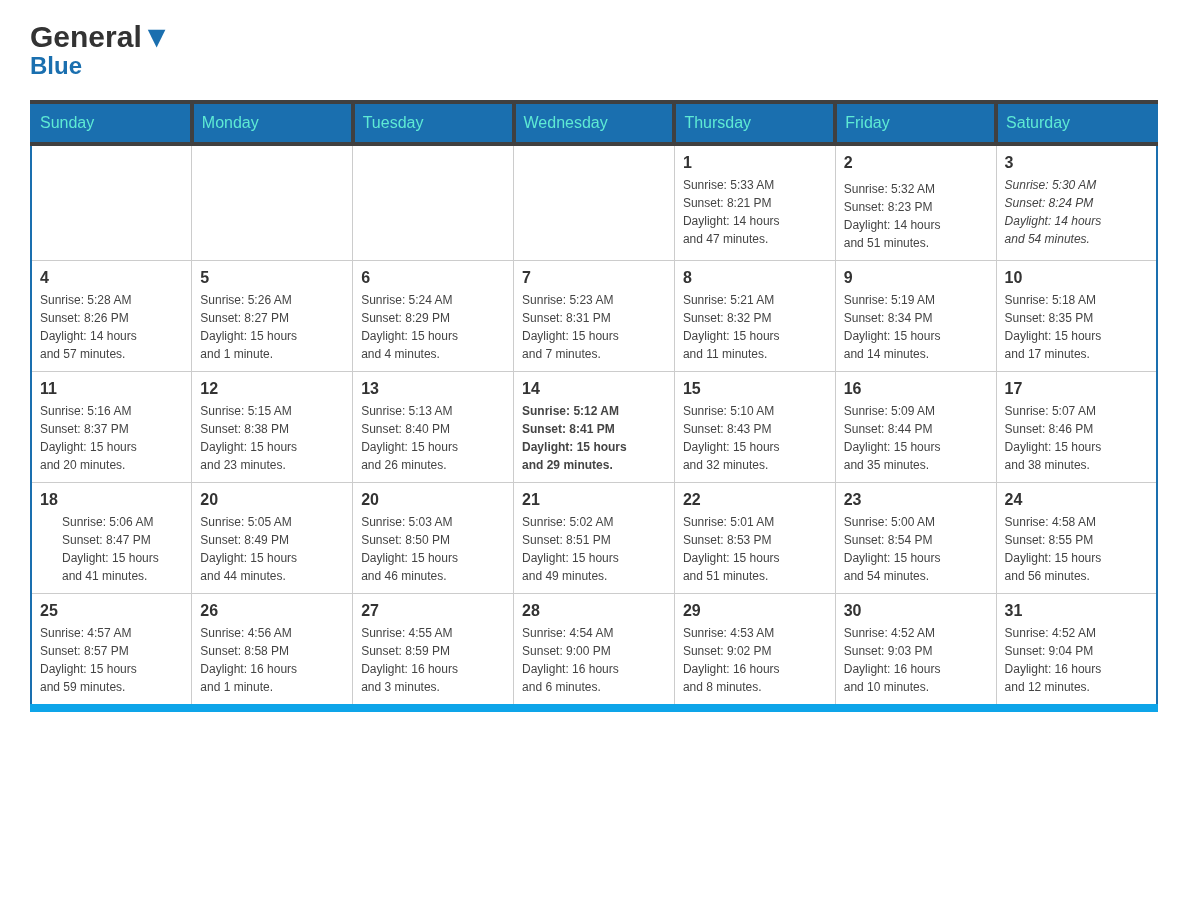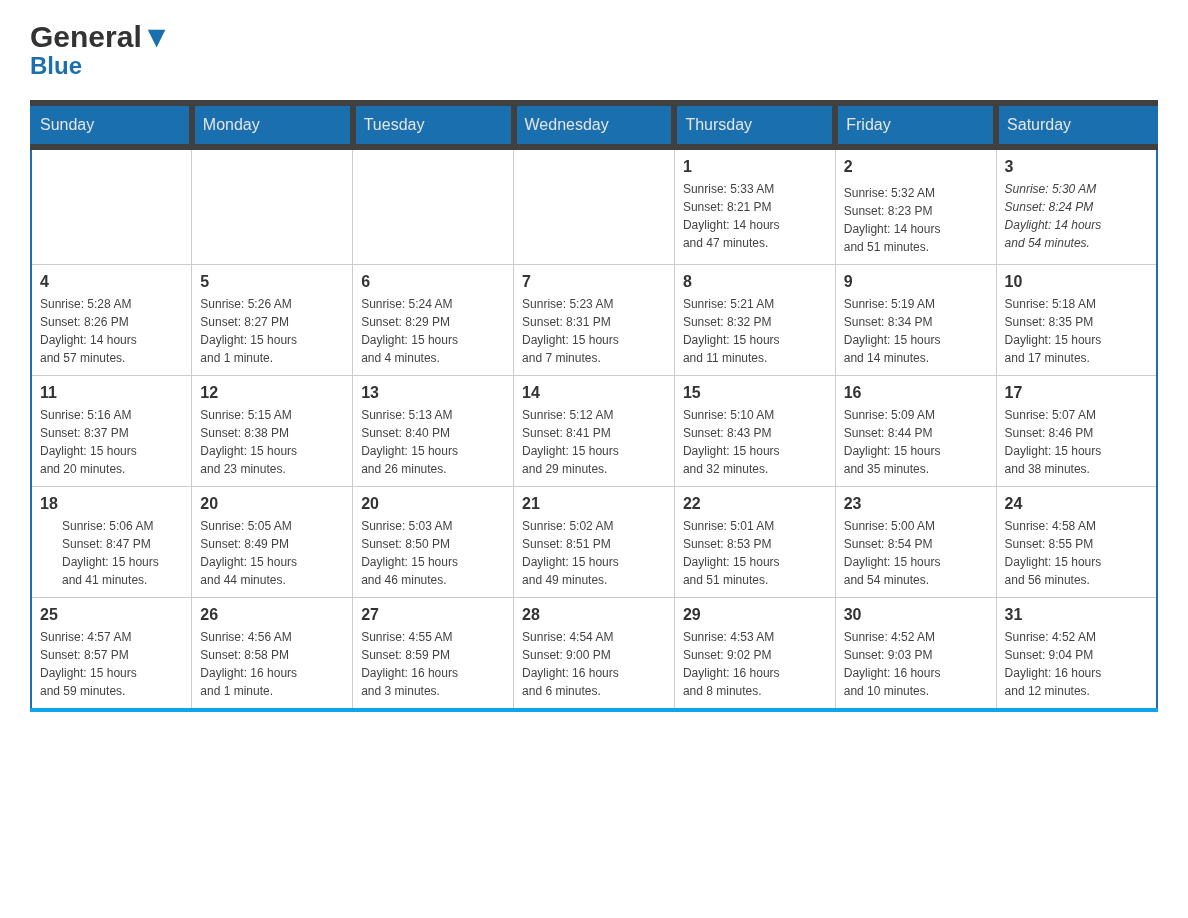--- a/index.html
+++ b/index.html
@@ -36,26 +36,26 @@
       color: #555;
       margin-top: 4px;
     }
     table {
       width: 100%;
       border-collapse: collapse;
       table-layout: fixed;
     }
     thead tr th {
       background-color: #1a6faf;
-      color: #e5e5e5;
+      color: #5eead4;
       padding: 10px 8px;
       font-size: 16px;
       font-weight: normal;
       text-align: left;
-      border: 6px solid #404040;
+      border: 4px solid #404040;
     }
     tbody tr td {
       border: 1px solid #ccc;
       vertical-align: top;
       padding: 8px;
       min-height: 100px;
       height: 110px;
     }
     .day-number {
       font-size: 16px;
@@ -66,21 +66,21 @@
     }
     .day-info {
       font-size: 12px;
       color: #444;
       line-height: 1.5;
     }
     .empty-cell {
       background: #fff;
     }
     tbody tr:last-child td {
-      border-bottom: 4px solid #0ea5e9;
+      border-bottom: 8px solid #0ea5e9;
     }
     thead tr th:first-child {
       border-left: 2px solid #1a6faf;
     }
     thead tr th:last-child {
       border-right: 2px solid #1a6faf;
     }
     tbody tr td:first-child {
       border-left: 2px solid #1a6faf;
     }
@@ -223,21 +223,21 @@
         </td>
         <td>
           <span class="day-number">13</span>
           <div class="day-info" style="white-space: pre-line;">Sunrise: 5:13 AM
 Sunset: 8:40 PM
 Daylight: 15 hours
 and 26 minutes.</div>
         </td>
         <td>
           <span class="day-number">14</span>
-          <div class="day-info" style="white-space: pre-line;">Sunrise: 5:12 AM
+          <div class="day-info" style="white-space: pre-line; font-weight: bold;">Sunrise: 5:12 AM
 Sunset: 8:41 PM
 Daylight: 15 hours
 and 29 minutes.</div>
         </td>
         <td>
           <span class="day-number">15</span>
           <div class="day-info" style="white-space: pre-line;">Sunrise: 5:10 AM
 Sunset: 8:43 PM
 Daylight: 15 hours
 and 32 minutes.</div>

